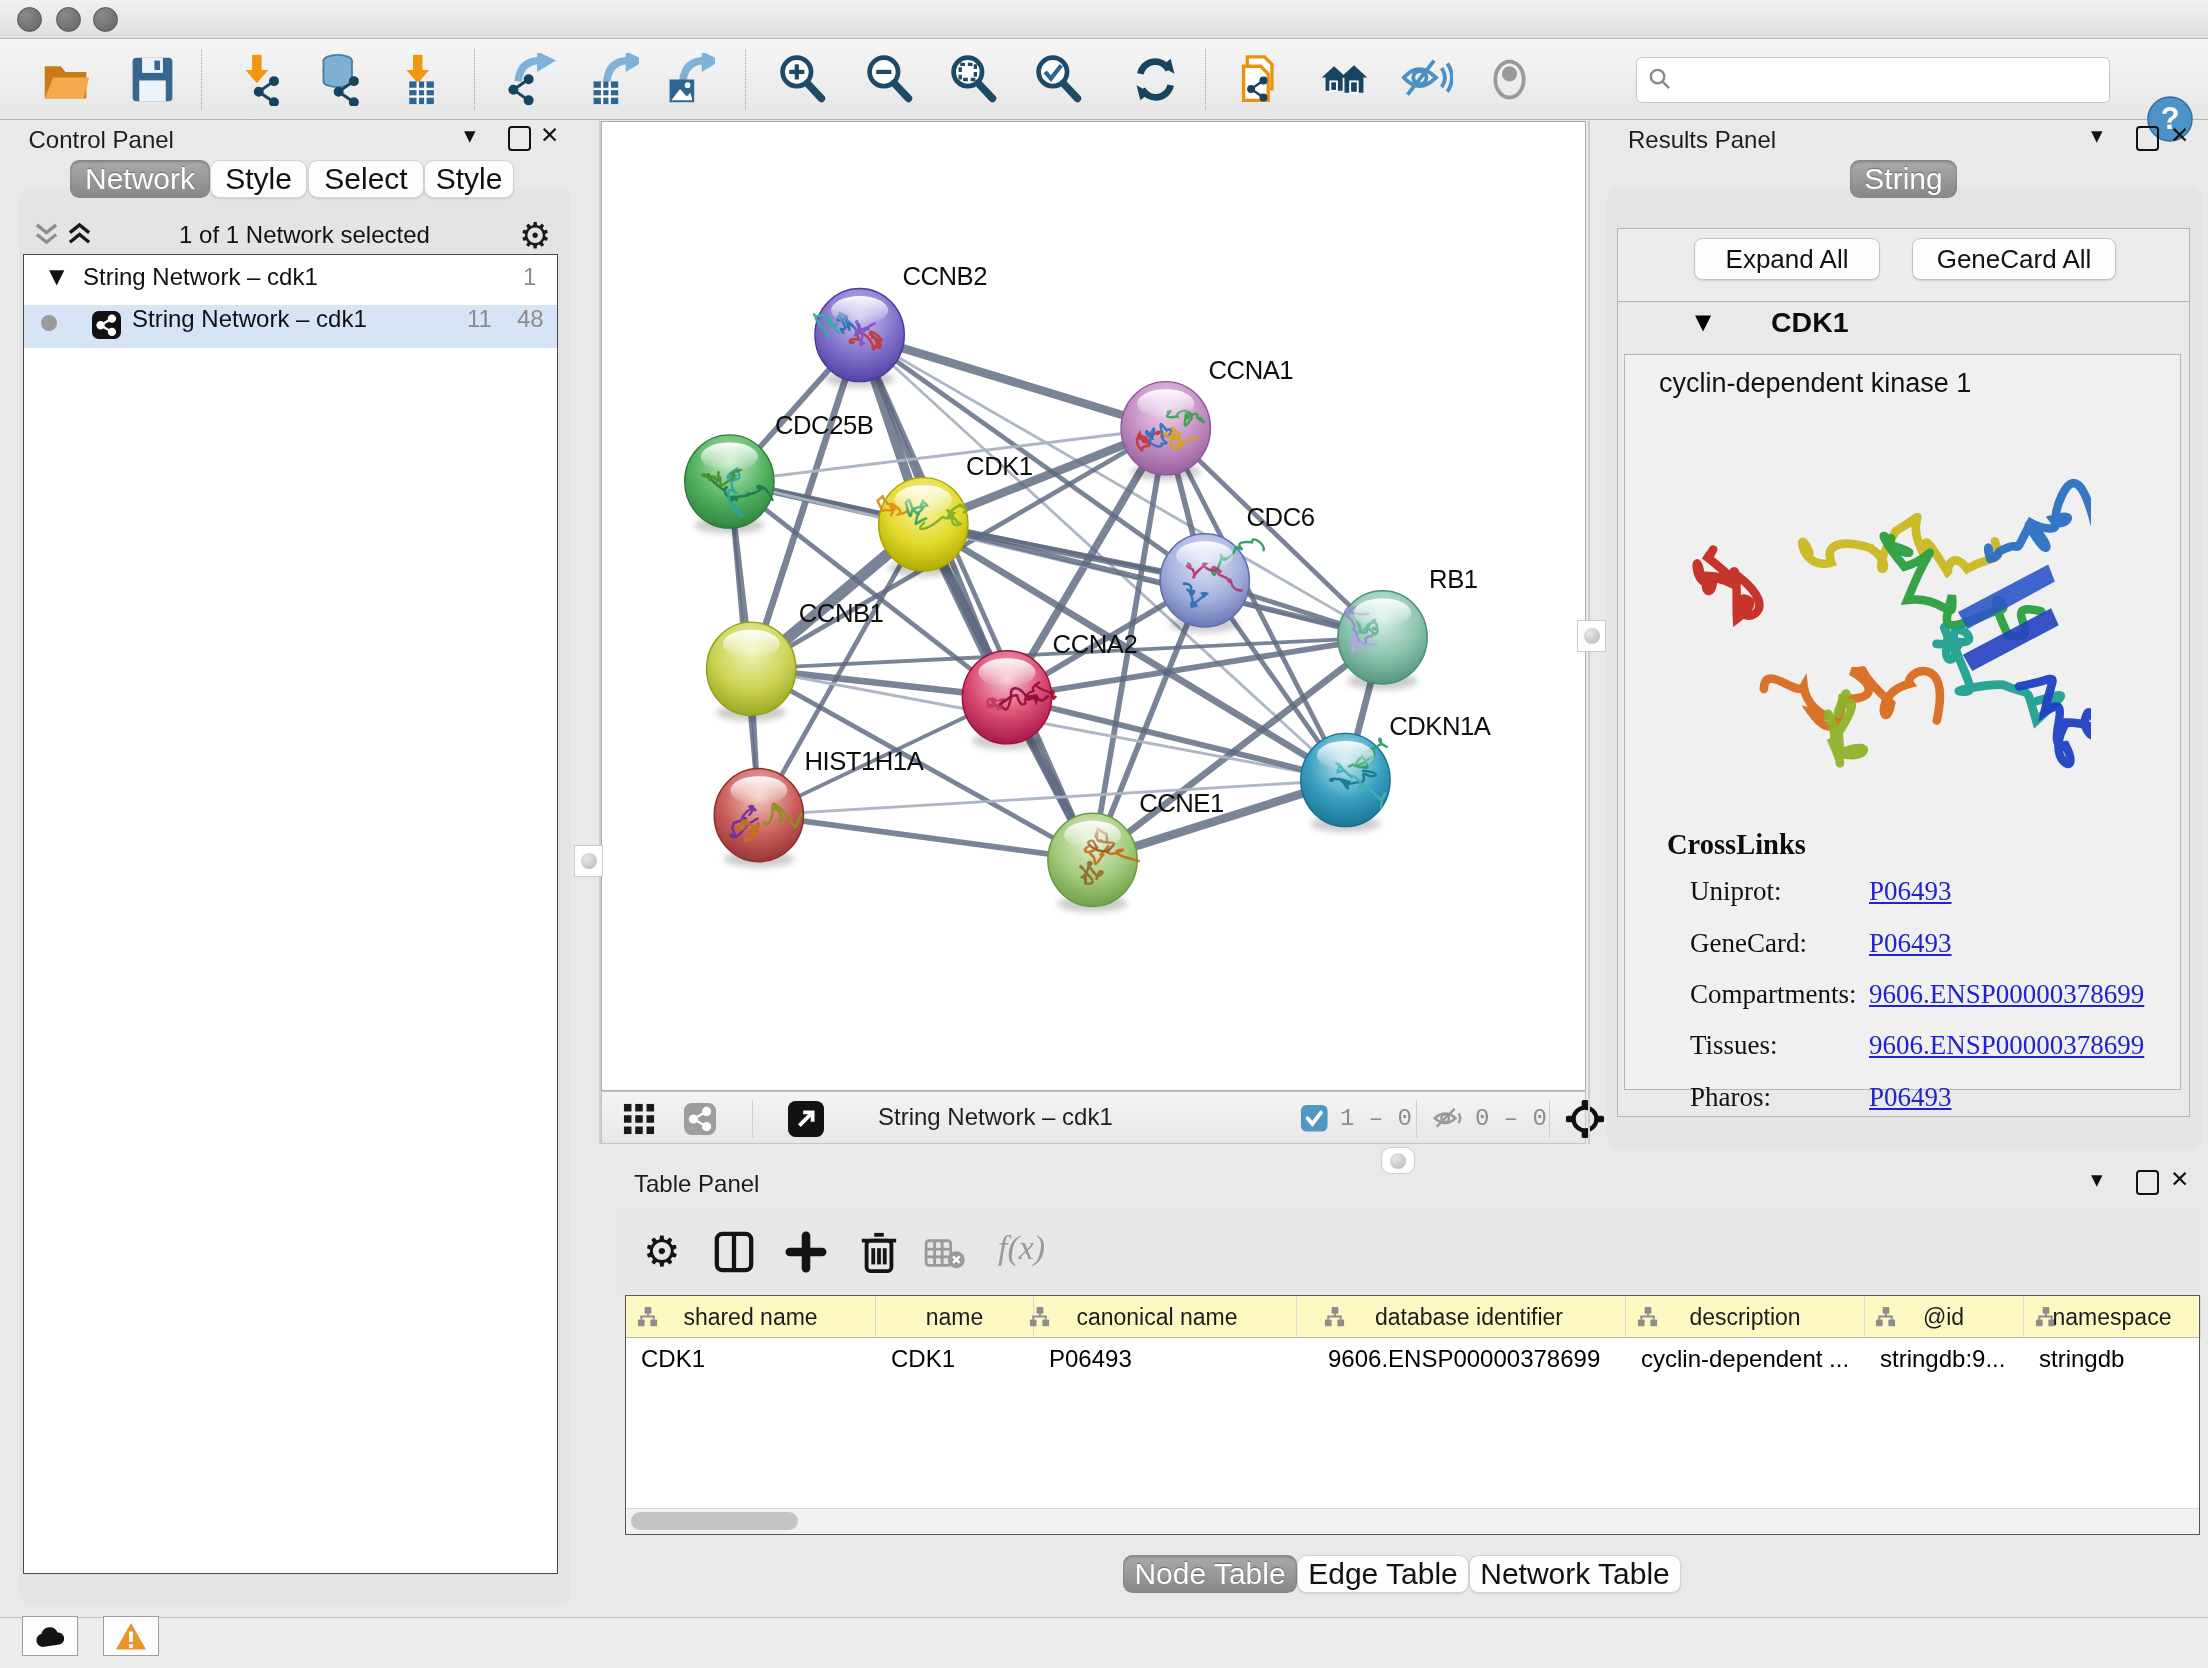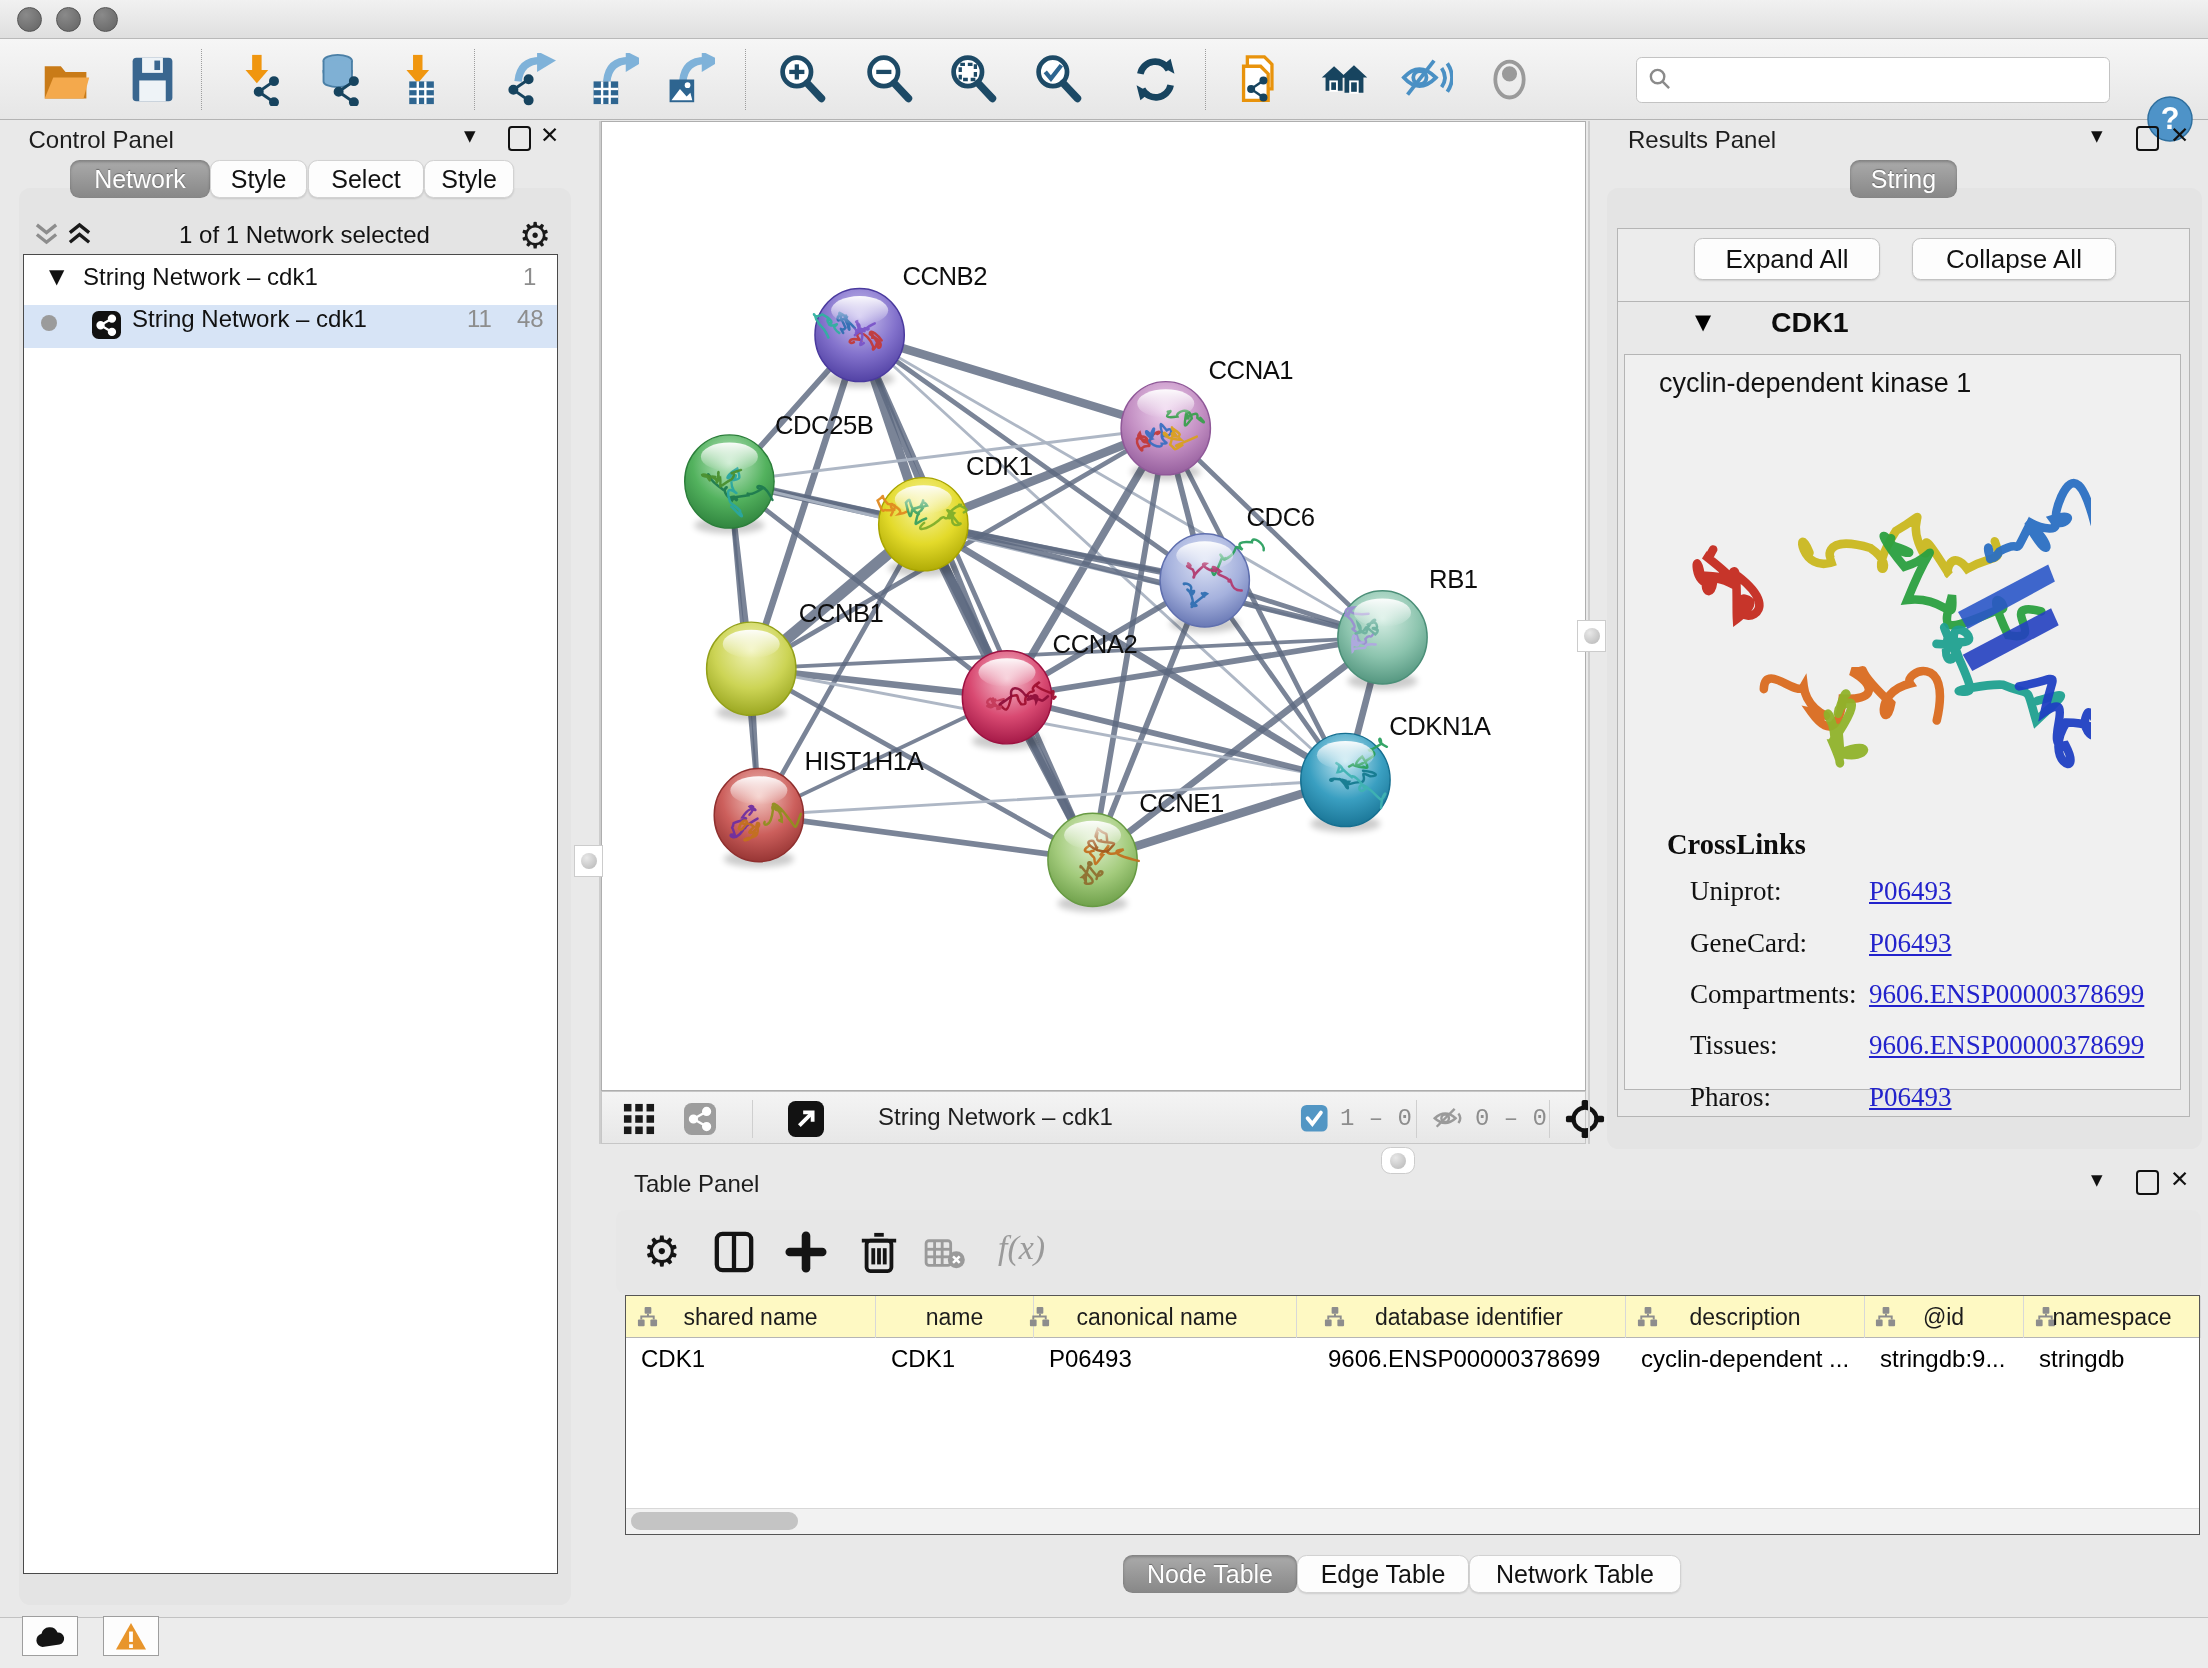--- a/index.html
+++ b/index.html
@@ -18,21 +18,21 @@
   .tbsep{top:9.5px;height:61px;border-left:1.9px dotted #9d9d9d;width:0;}
   #search-wrap{left:1636px;top:18px;width:472px;height:44px;background:#fff;border:1px solid #c3c3c3;
     border-radius:5.7px;display:flex;align-items:center;}
   #search-wrap input{border:none;outline:none;font-size:23px;flex:1;background:transparent;padding-right:9.5px;}
   #help-btn{left:2147px;top:57px;}
   
   .panel-title{font-size:24px;color:#1d1d1d;}
   .chrome-glyph{font-size:23px;color:#111;cursor:pointer;font-family:"DejaVu Sans",sans-serif;}
   .chrome-box{width:19px;height:21px;border:2.9px solid #111;border-radius:3.8px;cursor:pointer;}
   .tab{height:38px;border-radius:9.5px;display:flex;align-items:center;justify-content:center;
-    font-size:25px;cursor:pointer;box-sizing:border-box;text-align:center;}
+    font-size:30px;cursor:pointer;box-sizing:border-box;text-align:center;}
   .tab.sel{background:linear-gradient(#ababab,#878787);color:#fff;text-shadow:0 -1px 1px rgba(0,0,0,.35);
     box-shadow:inset 0 1.9px 2.9px rgba(0,0,0,.25);}
   .tab.unsel{background:#fdfdfd;color:#111;border:1px solid #d2d2d2;box-shadow:0 1px 1.9px rgba(0,0,0,.12);}
   .roundbox{background:#e4e4e4;border-radius:11.4px;}
   
   #cp-list{left:23px;top:254px;width:533px;height:1318px;background:#fff;border:1.9px solid #4a4a4a;}
   .cp-row{position:absolute;left:0;width:100%;height:43px;font-size:24px;color:#111;}
   .gray-num{color:#8d8d8d;}
   .mini-share{width:28.5px;height:28.5px;border-radius:6.7px;background:#111;display:inline-block;}
   
@@ -622,21 +622,21 @@
 <div class="abs panel-title" style="left:1628px;top:126px">Results Panel</div>
 <span class="abs chrome-glyph" style="left:2091px;top:122px">▾</span>
 <div class="abs chrome-box" style="left:2136px;top:126px"></div>
 <span class="abs chrome-glyph" style="left:2170px;top:122px;font-weight:bold">✕</span>
 
 <div class="abs roundbox" style="left:1607px;top:188px;width:595px;height:961px"></div>
 <div class="abs tab sel" style="left:1850px;top:160px;width:107px">String</div>
 
 <div class="abs inner-box" style="left:1617px;top:228px;width:571px;height:99px;background:#ececec"></div>
 <div class="abs btn" style="left:1694px;top:238px;width:184px;height:40px">Expand All</div>
-<div class="abs btn" style="left:1912px;top:238px;width:202px;height:40px">Collapse All</div>
+<div class="abs btn" style="left:1912px;top:238px;width:202px;height:40px">GeneCard All</div>
 
 <div class="abs inner-box" style="left:1617px;top:301px;width:571px;height:814px;background:#e9e9e9"></div>
 <span class="abs" style="left:1695px;top:310px;font-size:21px;font-family:'DejaVu Sans',sans-serif">▼</span>
 <span class="abs" style="left:1771px;top:306px;font-size:28.5px;font-weight:bold;color:#0d0d0d">CDK1</span>
 <div class="abs inner-box" style="left:1624px;top:354px;width:555px;height:734px;background:#f0f0f0">
   <div class="abs" style="left:34px;top:13.3px;font-size:27px;color:#111">cyclin-dependent kinase 1</div>
   <svg id="ribbon-svg" class="abs" style="left:48px;top:67px" width="418" height="399" viewBox="0 0 440 420">
       <path d="M42.31674398854375 134.1789949312806 c -7 12, -3 9, -9 6 c 48 38, 19 19, -4 22 c -6 -37, -9 16, 13 6 c -4 29, -22 -17, 17 1 c 10 -37, 7 21, 8 38 c 29 -22, 3 -22, 7 -21 c -18 32, 50 19, -6 -24" fill="none" stroke="#c42a1f" stroke-width="9" stroke-linecap="round" opacity="0.95"></path>
       <path d="M95.6096793524921 281.2638754071668 c 1 -29, 35 9, 42 -3 c 4 33, 45 35, 8 27 c 22 31, 31 8, 33 -14 c 34 2, 36 -14, 9 -29 c 27 2, -8 -14, 42 34 c -6 33, -21 -11, 20 -21 c -8 -12, 45 -35, 28 39" fill="none" stroke="#d96a1f" stroke-width="9" stroke-linecap="round" opacity="0.95"></path>
       <path d="M143.70801855018362 137.6118354080245 c -14 -36, -11 25, 27 9 c -8 2, -16 -30, 37 -14 c 35 24, -10 40, 27 -18 c 43 -25, 7 -18, 28 22 c 13 11, -13 -42, 28 24 c -5 -3, 3 -28, 19 -6 c 30 -17, 38 -5, 29 -29" fill="none" stroke="#c9b71f" stroke-width="9" stroke-linecap="round" opacity="0.95"></path>

